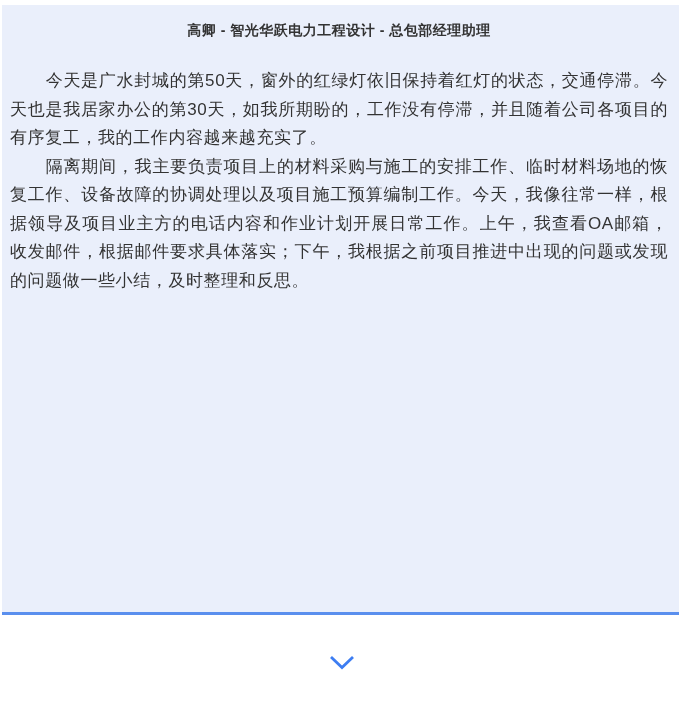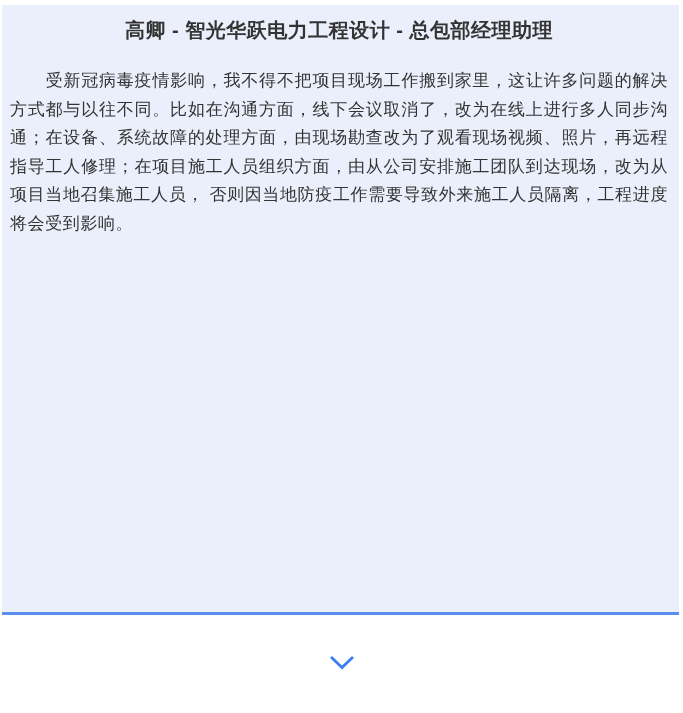--- a/index.html
+++ b/index.html
@@ -14,21 +14,21 @@
     margin: 5px 4px 0 2px;
     background: var(--card-bg, #eaeffb);
     border-bottom: 3px solid var(--card-border, #5a8fee);
     padding: 9px 11px 0 8px;
     height: 610px;
     overflow: hidden;
   }
   .title, .subtitle {
     text-align: center;
     font-weight: bold;
-    font-size: 20px;
+    font-size: 14px;
     line-height: 32px;
     color: var(--text-color, #333333);
     letter-spacing: 0.5px;
   }
   .article-body {
     margin-top: 21px;
   }
   .article-body p {
     font-size: 17px;
     line-height: 28.5px;
@@ -57,21 +57,22 @@
     display: block;
   }
 </style>
 </head>
 <body>
 
 <div class="card">
   <div class="title">高卿 - 智光华跃电力工程设计 - 总包部经理助理</div>
 
   <div class="article-body">
-    <p>受新冠病毒疫情影响，我不得不把项目现场工作搬到家里，这让许多问题的解决方式都与以往不同。比如在沟通方面，线下会议取消了，改为在线上进行多人同步沟通；在设备、系统故障的处理方面，由现场勘查改为了观看现场视频、照片，再远程指导工人修理；在项目施工人员组织方面，由从公司安排施工团队到达现场，改为从项目当地召集施工人员， 否则因当地防疫工作需要导致外来施工人员隔离，工程进度将会受到影响。</p>
+    <p>今天是广水封城的第50天，窗外的红绿灯依旧保持着红灯的状态，交通停滞。今天也是我居家办公的第30天，如我所期盼的，工作没有停滞，并且随着公司各项目的有序复工，我的工作内容越来越充实了。</p>
+    <p>隔离期间，我主要负责项目上的材料采购与施工的安排工作、临时材料场地的恢复工作、设备故障的协调处理以及项目施工预算编制工作。今天，我像往常一样，根据领导及项目业主方的电话内容和作业计划开展日常工作。上午，我查看OA邮箱，收发邮件，根据邮件要求具体落实；下午，我根据之前项目推进中出现的问题或发现的问题做一些小结，及时整理和反思。</p>
   </div>
 </div>
 
 <div class="expand-area">
   <button class="expand-button">
     <span>
       <svg class="chevron-svg" width="26" height="15" viewBox="0 0 26 15" aria-hidden="true">
         <polyline points="2,2 13,12.5 24,2" fill="none" stroke="#3d7df2" stroke-width="2.8" stroke-linecap="butt" stroke-linejoin="miter" class="chevron-path"></polyline>
       </svg>
     </span>

